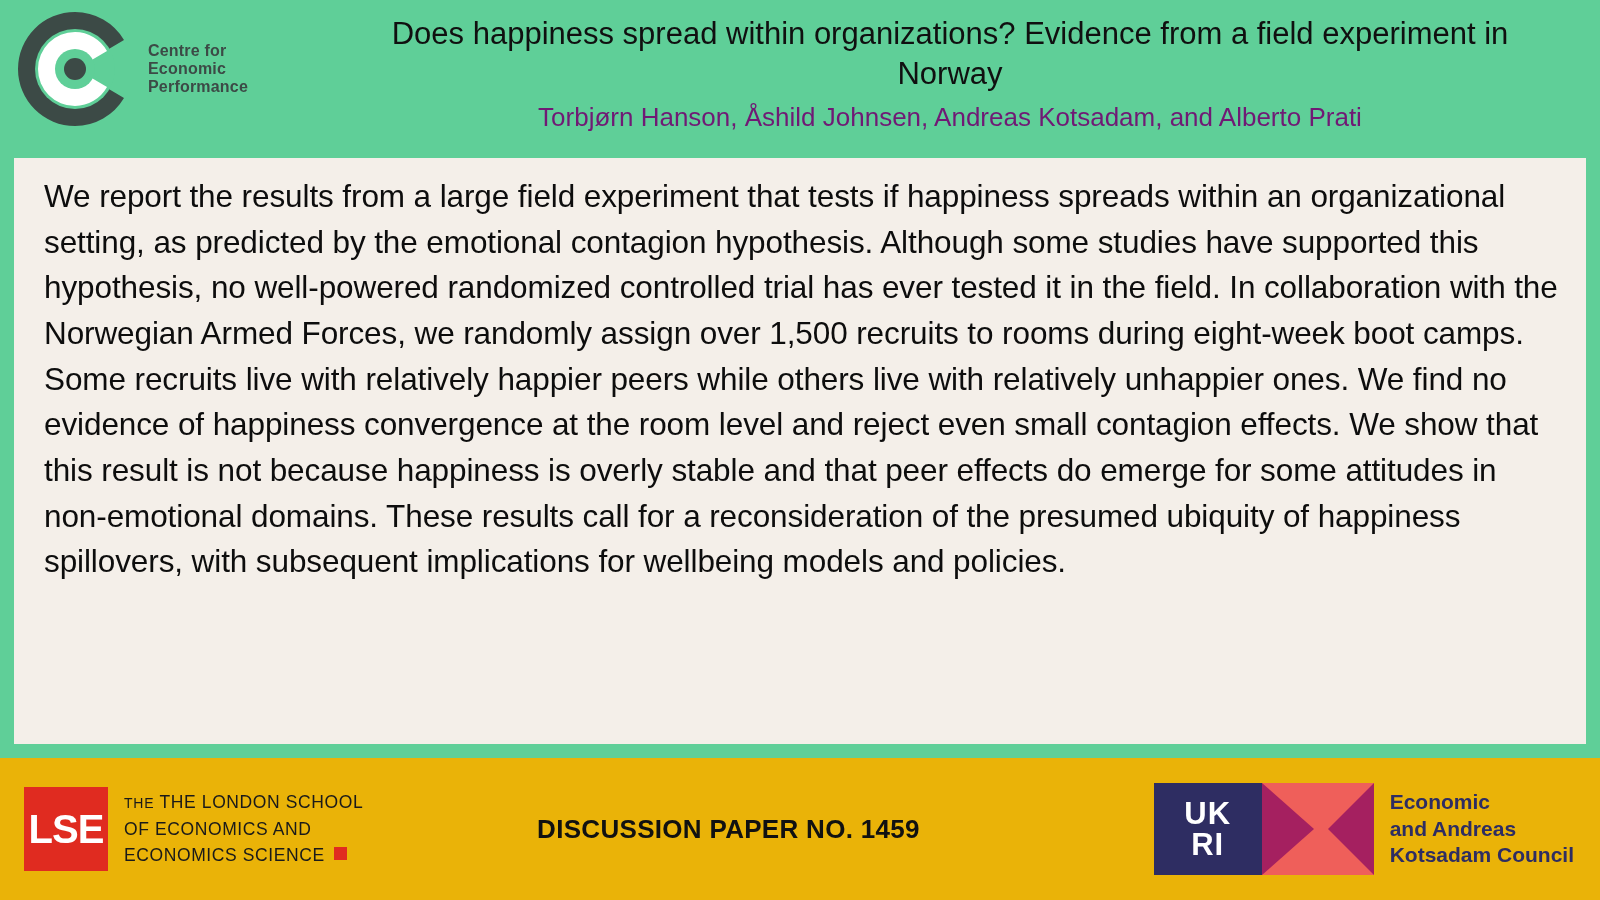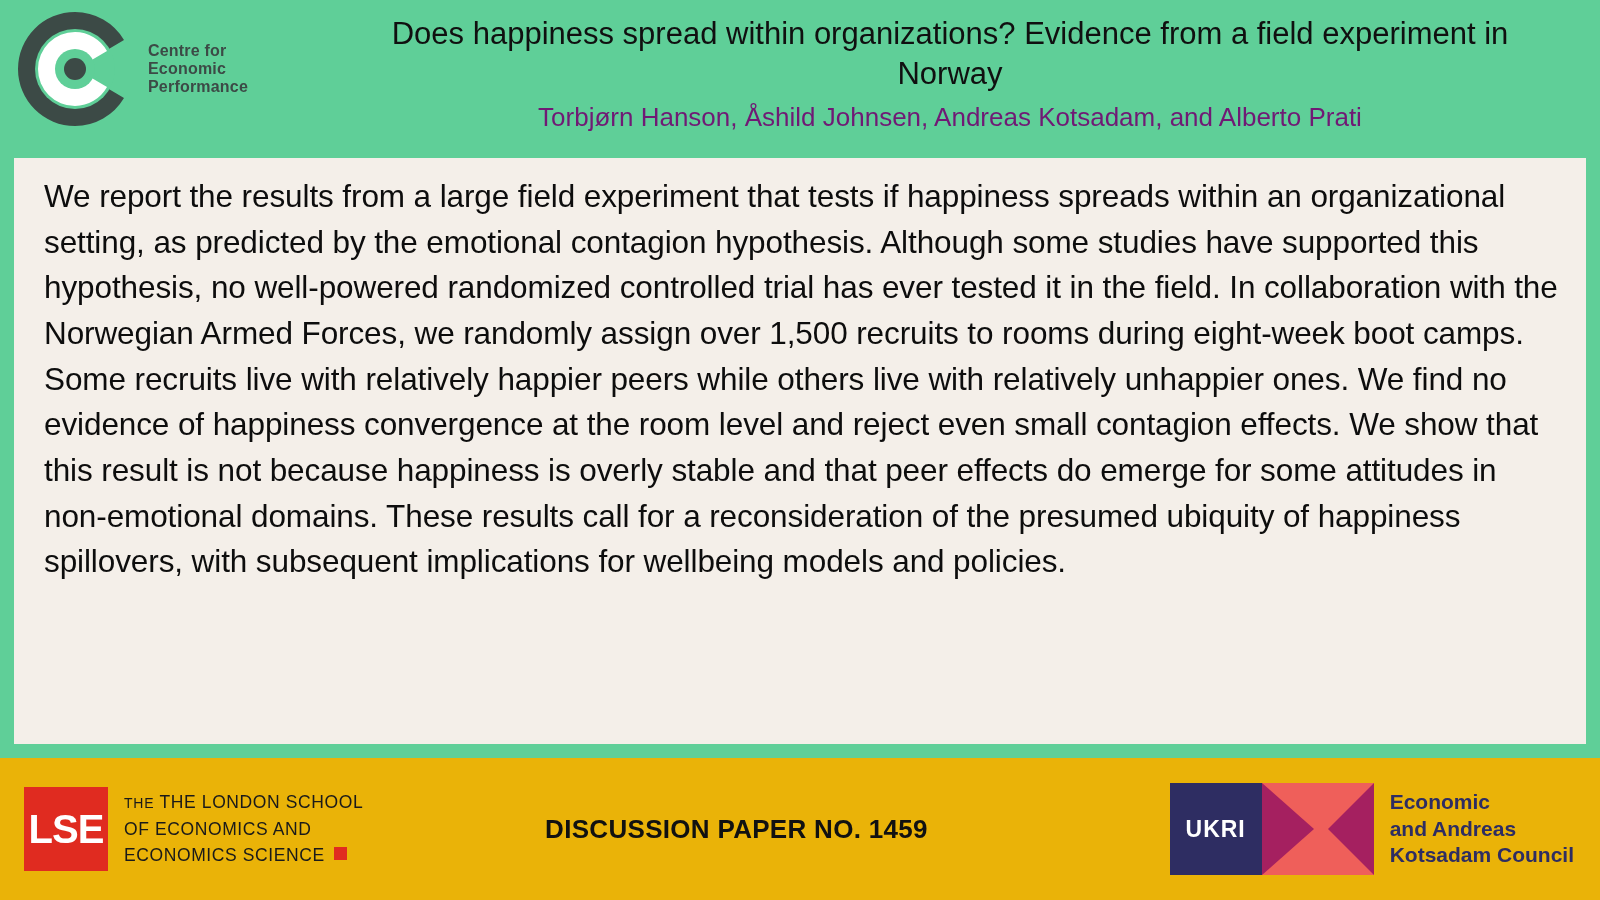--- a/index.html
+++ b/index.html
@@ -149,29 +149,30 @@
     letter-spacing: .3px;
     padding-right: 60px;
   }
   .ukri-logo {
     flex: 0 0 auto;
     display: flex;
     align-items: center;
     padding-right: 6px;
   }
   .ukri-box {
-    width: 92px;
+    width: 108px;
     height: 92px;
     background: #2e2d62;
     color: #fff;
     display: flex;
+    flex-direction: column;
     align-items: center;
     justify-content: center;
     font-weight: bold;
-    font-size: 23px;
+    font-size: 31px;
     line-height: 1.0;
     letter-spacing: 1px;
   }
   .ukri-chev {
     width: 112px;
     height: 92px;
     position: relative;
   }
   .esrc-words {
     margin-left: 16px;

